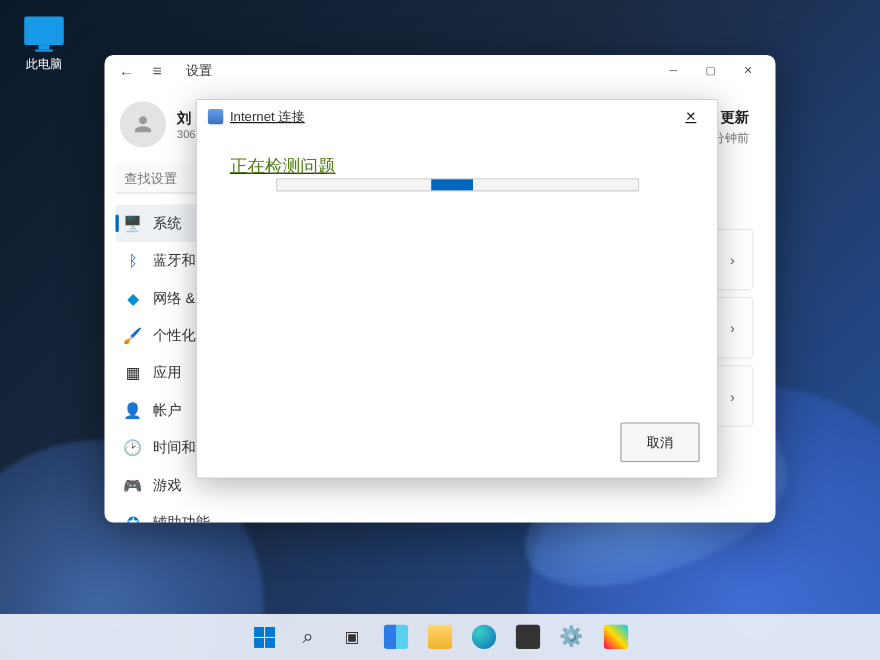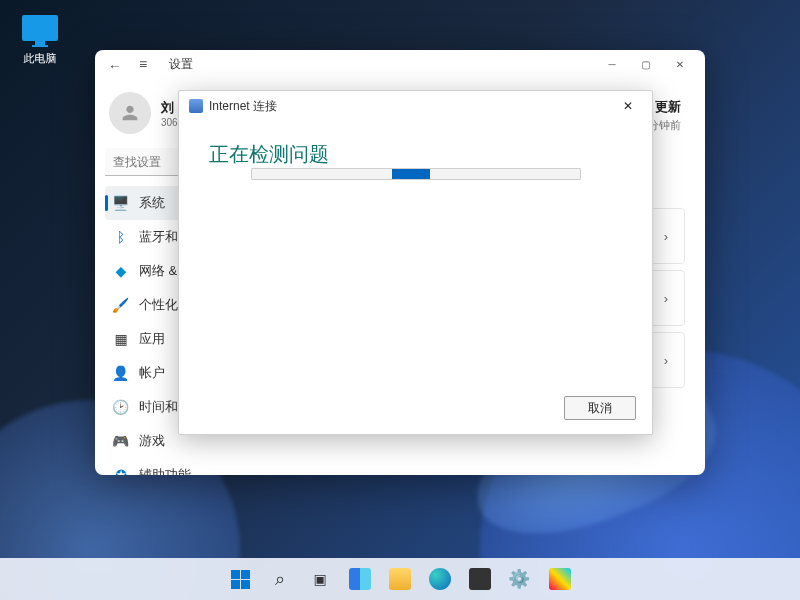--- a/index.html
+++ b/index.html
@@ -41,31 +41,31 @@
 .nav .ico { width: 16px; height: 16px; display: flex; align-items: center; justify-content: center; font-size: 14px; }
 
 .main { flex: 1; padding: 20px 20px; position: relative; }
 .update-title { position: absolute; top: 20px; right: 24px; font-size: 13px; color: #222; font-weight: 600; }
 .update-sub { position: absolute; top: 40px; right: 24px; font-size: 11px; color: #777; }
 .cards { position: absolute; top: 130px; right: 20px; left: 20px; }
 .card { height: 56px; border: 1px solid #e6e6e6; border-radius: 4px; margin-bottom: 6px; display: flex; align-items: center; justify-content: flex-end; padding: 0 16px; }
 .chev { color: #666; font-size: 13px; }
 
 
-.dialog { position: absolute; top: 90px; left: 178px; width: 475px; height: 345px; background: #fff; border: 1px solid #cfcfcf; box-shadow: 0 6px 28px rgba(0,0,0,0.28); border-radius: 2px; }
+.dialog { position: absolute; top: 90px; left: 178px; width: 475px; height: 345px; background: #fff; border: 1px solid #cfcfcf; box-shadow: 0 6px 28px rgba(0,0,0,0.28); border-radius: 2px; text-decoration: underline; }
 .dlg-title { height: 30px; display: flex; align-items: center; padding: 0 10px; font-size: 12px; color: #333; }
 .dlg-title .ticon { width: 14px; height: 14px; background: linear-gradient(#6aa0e8,#3a70c0); border-radius: 2px; margin-right: 6px; }
 .dlg-title .spacer { flex: 1; }
 .dlg-close { width: 28px; height: 22px; display: flex; align-items: center; justify-content: center; font-size: 12px; color: #222; cursor: pointer; }
 .dlg-body { padding: 20px 30px; }
-.dlg-heading { color: #0f766e; font-size: 20px; font-weight: 400; }
+.dlg-heading { color: #4d7c0f; font-size: 16px; font-weight: 400; }
 .progress { width: 330px; height: 12px; border: 1px solid #cfcfcf; background: #f4f4f4; margin: 0 auto; position: relative; border-radius: 1px; }
 .progress .bar { position: absolute; left: 140px; width: 38px; top: 0; bottom: 0; background: #0067c0; }
 .dlg-footer { position: absolute; bottom: 14px; right: 16px; }
-.btn { min-width: 72px; height: 24px; border: 1px solid #9a9a9a; background: #f6f6f6; font-size: 12px; color: #222; border-radius: 2px; cursor: pointer; padding: 0 12px; }
+.btn { min-width: 72px; height: 36px; border: 1px solid #9a9a9a; background: #f6f6f6; font-size: 12px; color: #222; border-radius: 2px; cursor: pointer; padding: 0 12px; }
 
 
 .taskbar { position: absolute; bottom: 0; left: 0; right: 0; height: 42px; background: rgba(235,240,248,0.92); backdrop-filter: blur(6px); display: flex; align-items: center; justify-content: center; gap: 6px; }
 .tbtn { width: 34px; height: 34px; border-radius: 4px; display: flex; align-items: center; justify-content: center; cursor: pointer; }
 .winlogo { display: grid; grid-template-columns: 9px 9px; grid-template-rows: 9px 9px; gap: 1px; }
 .winlogo div { background: #0078d4; }
 .tico { width: 22px; height: 22px; border-radius: 3px; display: flex; align-items: center; justify-content: center; }
 </style>
 </head>
 <body>

